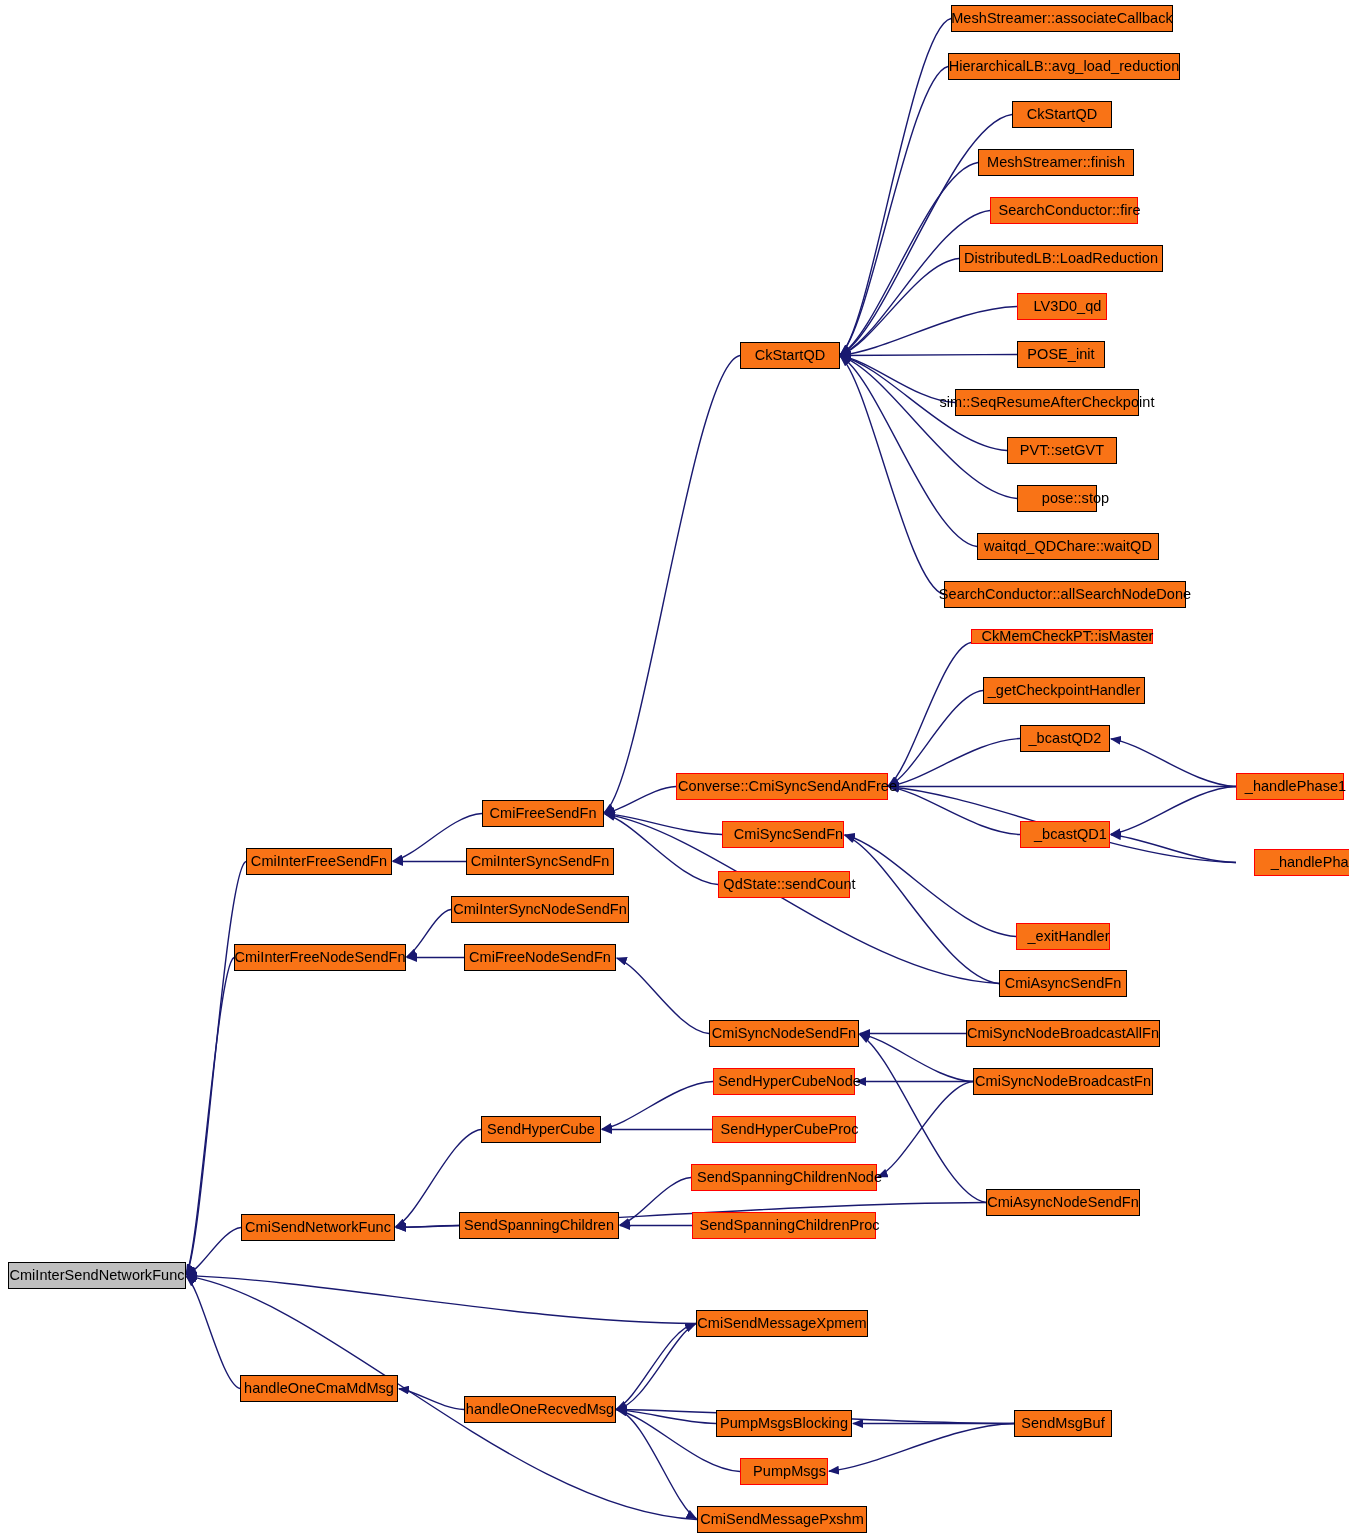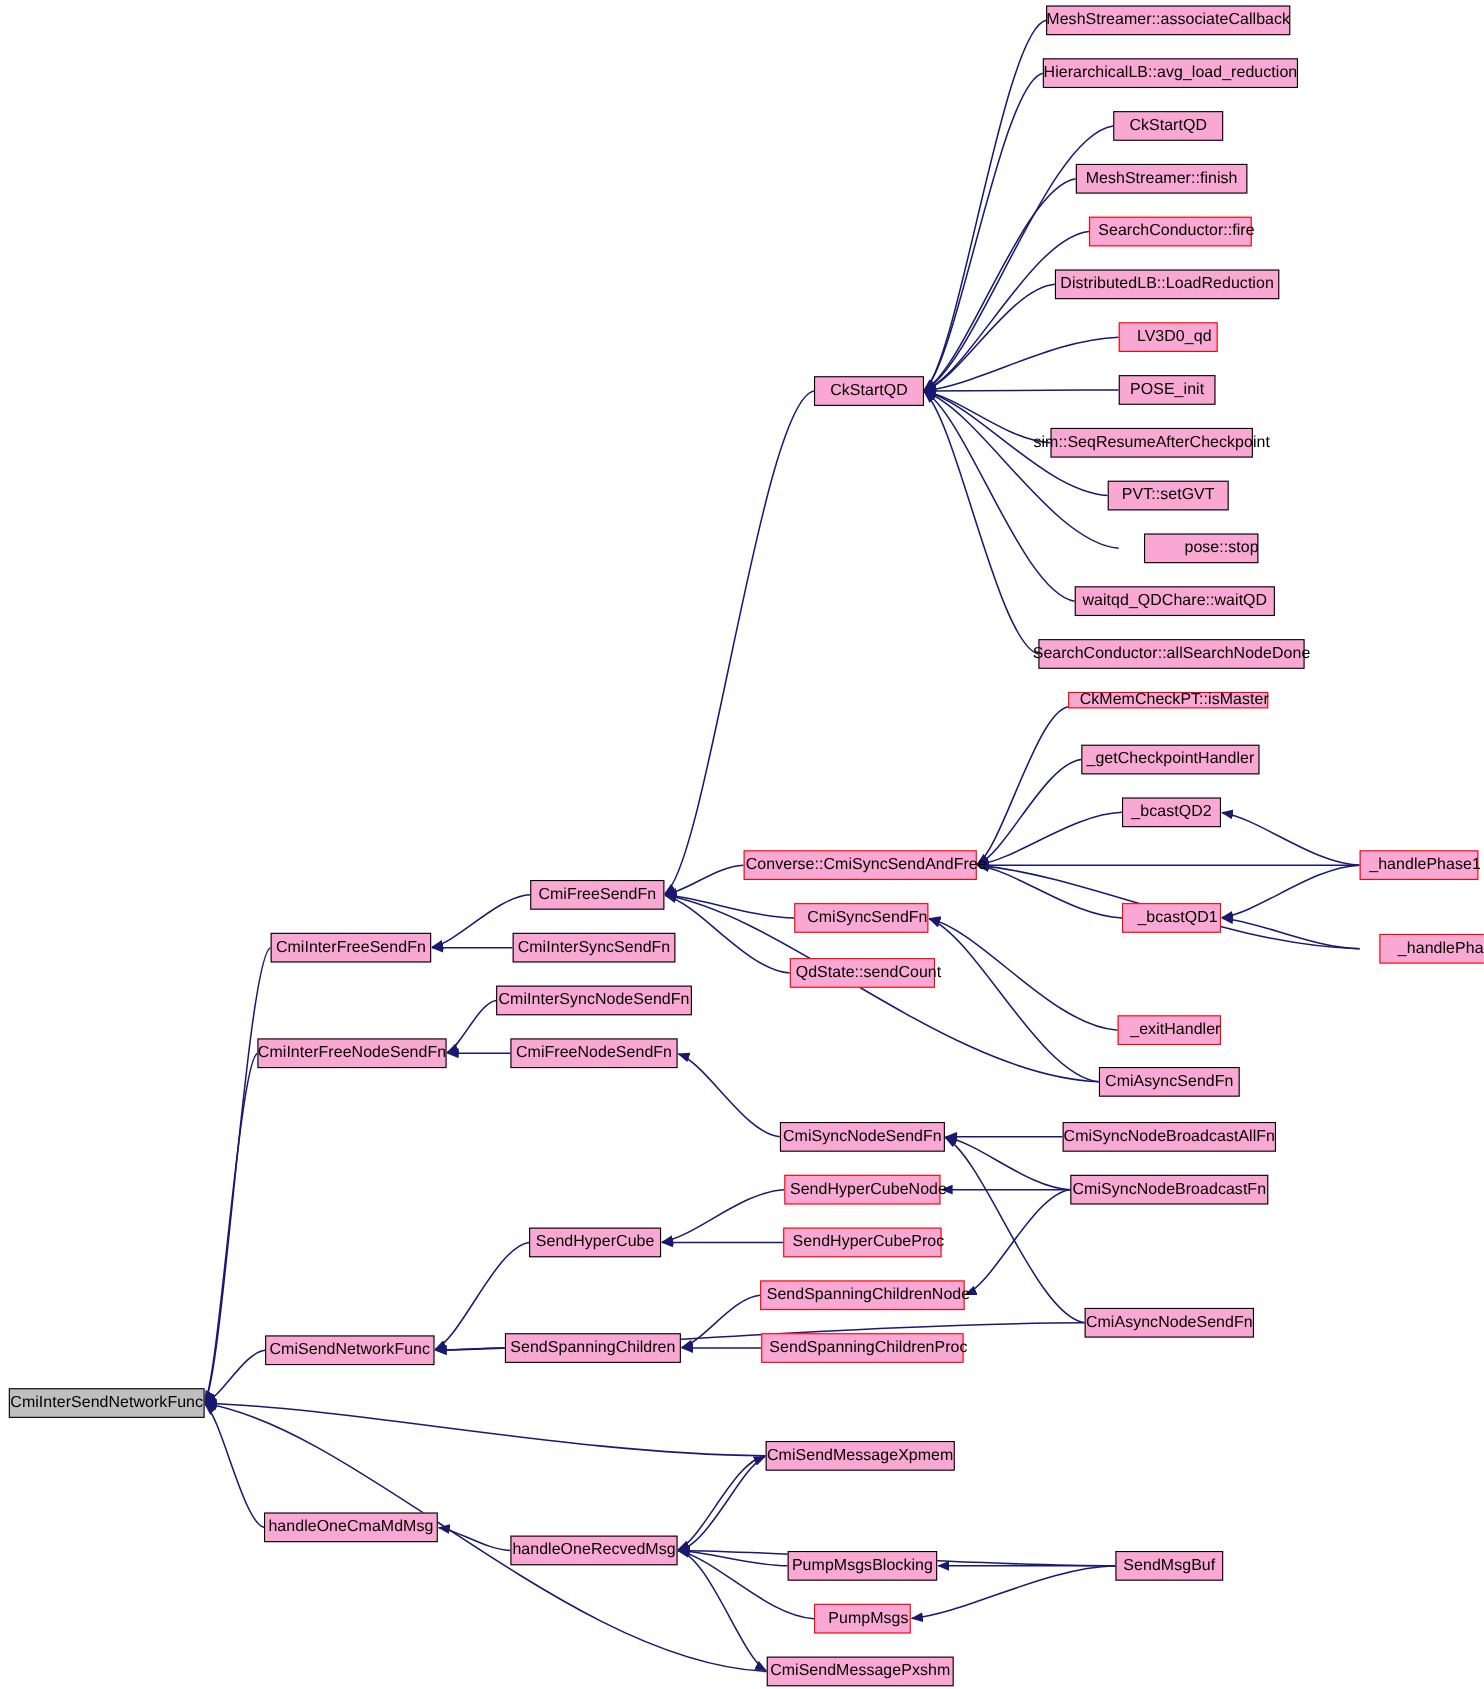--- a/index.html
+++ b/index.html
@@ -19,21 +19,21 @@
     position: absolute;
     left: 0; top: 0;
     width: 1349px;
     height: 1535px;
     pointer-events: none;
   }
   .node {
     position: absolute;
     box-sizing: border-box;
     border: 1px solid #000000;
-    background: #f9a8d4;
+    background: #f97316;
     color: #000000;
     font-size: 14.5px;
     line-height: 1;
     display: flex;
     align-items: center;
     justify-content: center;
     white-space: nowrap;
     padding: 0 7px;
     letter-spacing: 0.05px;
   }
@@ -128,21 +128,21 @@
       <div class="node" style="left: 951px; top: 5px; width: 222px; height: 27px;">MeshStreamer::associateCallback</div>
       <div class="node" style="left: 948px; top: 53px; width: 232px; height: 27px;">HierarchicalLB::avg_load_reduction</div>
       <div class="node" style="left: 1012px; top: 101px; width: 100px; height: 27px;">CkStartQD</div>
       <div class="node" style="left: 978px; top: 149px; width: 156px; height: 27px;">MeshStreamer::finish</div>
       <div class="node red" style="left: 990px; top: 197px; width: 148px; height: 27px;">SearchConductor::fire</div>
       <div class="node" style="left: 959px; top: 245px; width: 204px; height: 27px;">DistributedLB::LoadReduction</div>
       <div class="node red" style="left: 1017px; top: 293px; width: 90px; height: 27px;">LV3D0_qd</div>
       <div class="node" style="left: 1017px; top: 341px; width: 88px; height: 27px;">POSE_init</div>
       <div class="node" style="left: 955px; top: 389px; width: 184px; height: 27px;">sim::SeqResumeAfterCheckpoint</div>
       <div class="node" style="left: 1007px; top: 437px; width: 110px; height: 27px;">PVT::setGVT</div>
-      <div class="node" style="left: 1040px; top: 485px; width: 104px; height: 27px; padding-left: 44px;">pose::stop</div>
+      <div class="node" style="left: 1017px; top: 485px; width: 80px; height: 27px; padding-left: 44px;">pose::stop</div>
       <div class="node" style="left: 977px; top: 533px; width: 182px; height: 27px;">waitqd_QDChare::waitQD</div>
       <div class="node" style="left: 944px; top: 581px; width: 242px; height: 27px;">SearchConductor::allSearchNodeDone</div>
       <div class="node red" style="left: 971px; top: 629px; width: 182px; height: 15px;">CkMemCheckPT::isMaster</div>
       <div class="node" style="left: 983px; top: 677px; width: 162px; height: 27px;">_getCheckpointHandler</div>
       <div class="node" style="left: 1020px; top: 725px; width: 90px; height: 27px; text-align: right;">_bcastQD2</div>
       <div class="node red" style="left: 676px; top: 773px; width: 212px; height: 27px;">Converse::CmiSyncSendAndFree</div>
       <div class="node red" style="left: 1236px; top: 773px; width: 108px; height: 27px;">_handlePhase1</div>
       <div class="node red" style="left: 722px; top: 821px; width: 122px; height: 27px;">CmiSyncSendFn</div>
       <div class="node red" style="left: 1020px; top: 821px; width: 90px; height: 27px;">_bcastQD1</div>
       <div class="node red" style="left: 1236px; top: 849px; width: 124px; height: 27px; margin-left: 18px;">_handlePhase2</div>

